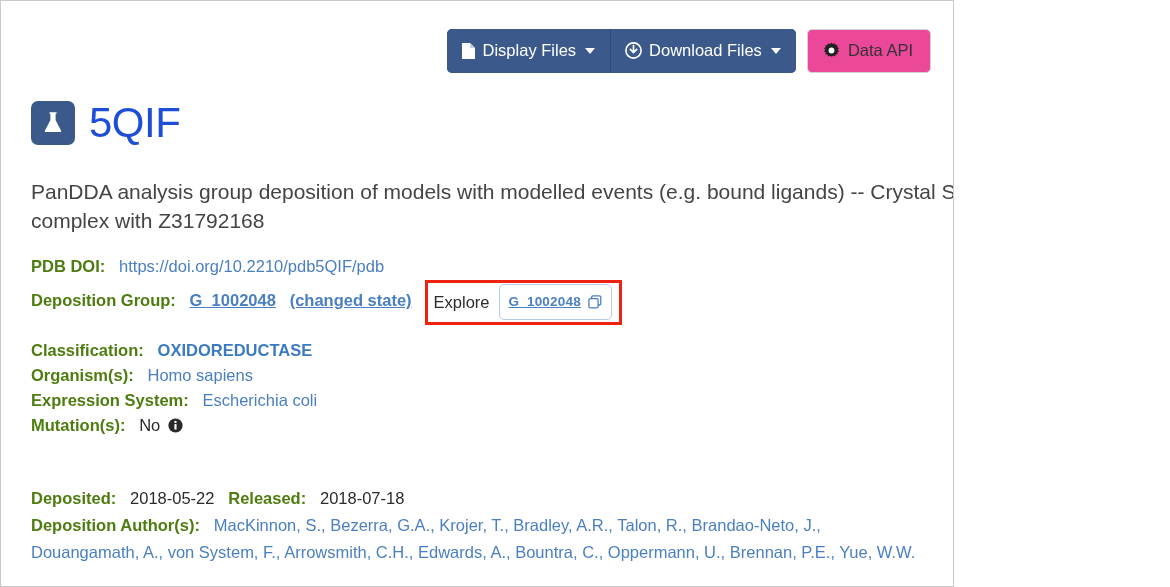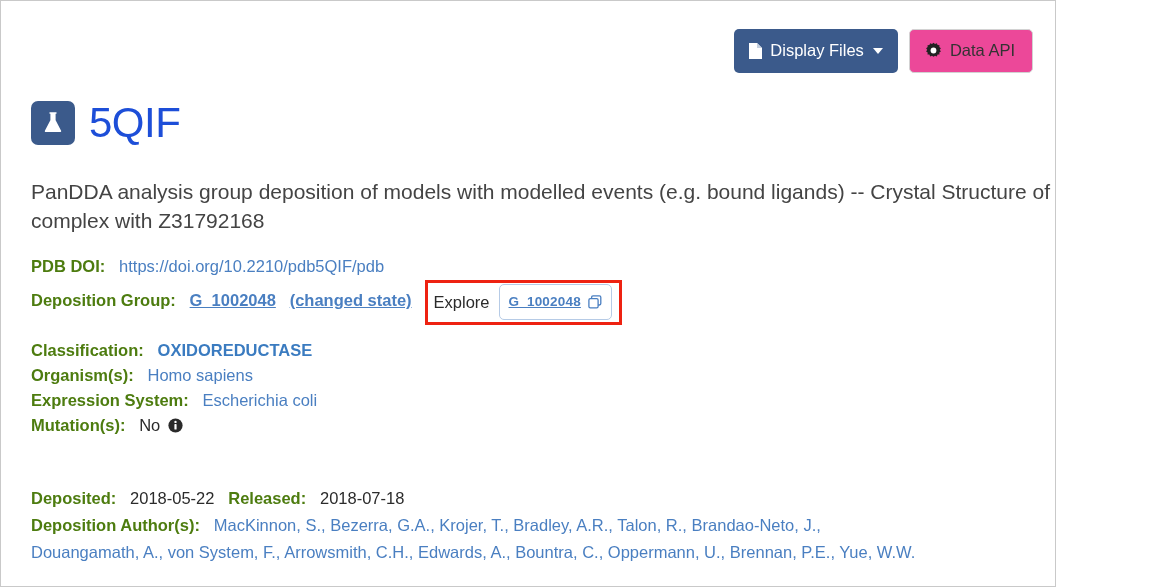--- a/index.html
+++ b/index.html
@@ -6,21 +6,21 @@
     margin: 0;
     padding: 0;
     background: #ffffff;
   }
   body {
     font-family: "Liberation Sans", sans-serif;
     -webkit-font-smoothing: antialiased;
   }
   #page {
     position: relative;
-    width: 1056px;
+    width: 954px;
     height: 587px;
     box-sizing: border-box;
     border: 1px solid #c9c9c9;
     background: #ffffff;
     overflow: hidden;
   }
 
   
   .toolbar {
     position: absolute;
@@ -199,20 +199,30 @@
         <span>
           <svg class="icon-svg" width="15" height="18" viewBox="0 0 15 18">
             <path d="M1 1 h8 l5 5 v11 H1 Z" fill="#ffffff"></path>
             <path d="M9 1 l5 5 h-5 Z" fill="#c5d0e0"></path>
           </svg>
         </span>
         <span>Display Files</span>
         <span class="caret"></span>
       </button>
 
+      <button class="btn">
+        <span>
+          <svg class="icon-svg" width="17" height="17" viewBox="0 0 17 17">
+            <circle cx="8.5" cy="8.5" r="7.6" fill="none" stroke="#ffffff" stroke-width="1.6"></circle>
+            <path d="M8.5 3.6 v6.2 M5.4 7.4 L8.5 10.6 L11.6 7.4" fill="none" stroke="#ffffff" stroke-width="1.7" stroke-linecap="square"></path>
+          </svg>
+        </span>
+        <span>Download Files</span>
+        <span class="caret"></span>
+      </button>
     </div>
 
     <button class="btn-light">
       <span>
         <svg class="icon-svg" width="17" height="17" viewBox="0 0 17 17">
           <path d="M8.5 0.8 l1.5 1.1 1.8-0.7 0.8 1.8 1.9 0.2 -0.2 1.9 1.6 1.1 -1.1 1.6 1.1 1.6 -1.6 1.1 0.2 1.9 -1.9 0.2 -0.8 1.8 -1.8-0.7 -1.5 1.1 -1.5-1.1 -1.8 0.7 -0.8-1.8 -1.9-0.2 0.2-1.9 -1.6-1.1 1.1-1.6 -1.1-1.6 1.6-1.1 -0.2-1.9 1.9-0.2 0.8-1.8 1.8 0.7 Z" fill="#222222"></path>
           <circle cx="8.5" cy="8.5" r="2.9" fill="#ffffff"></circle>
         </svg>
       </span>
       <span>Data API</span>

